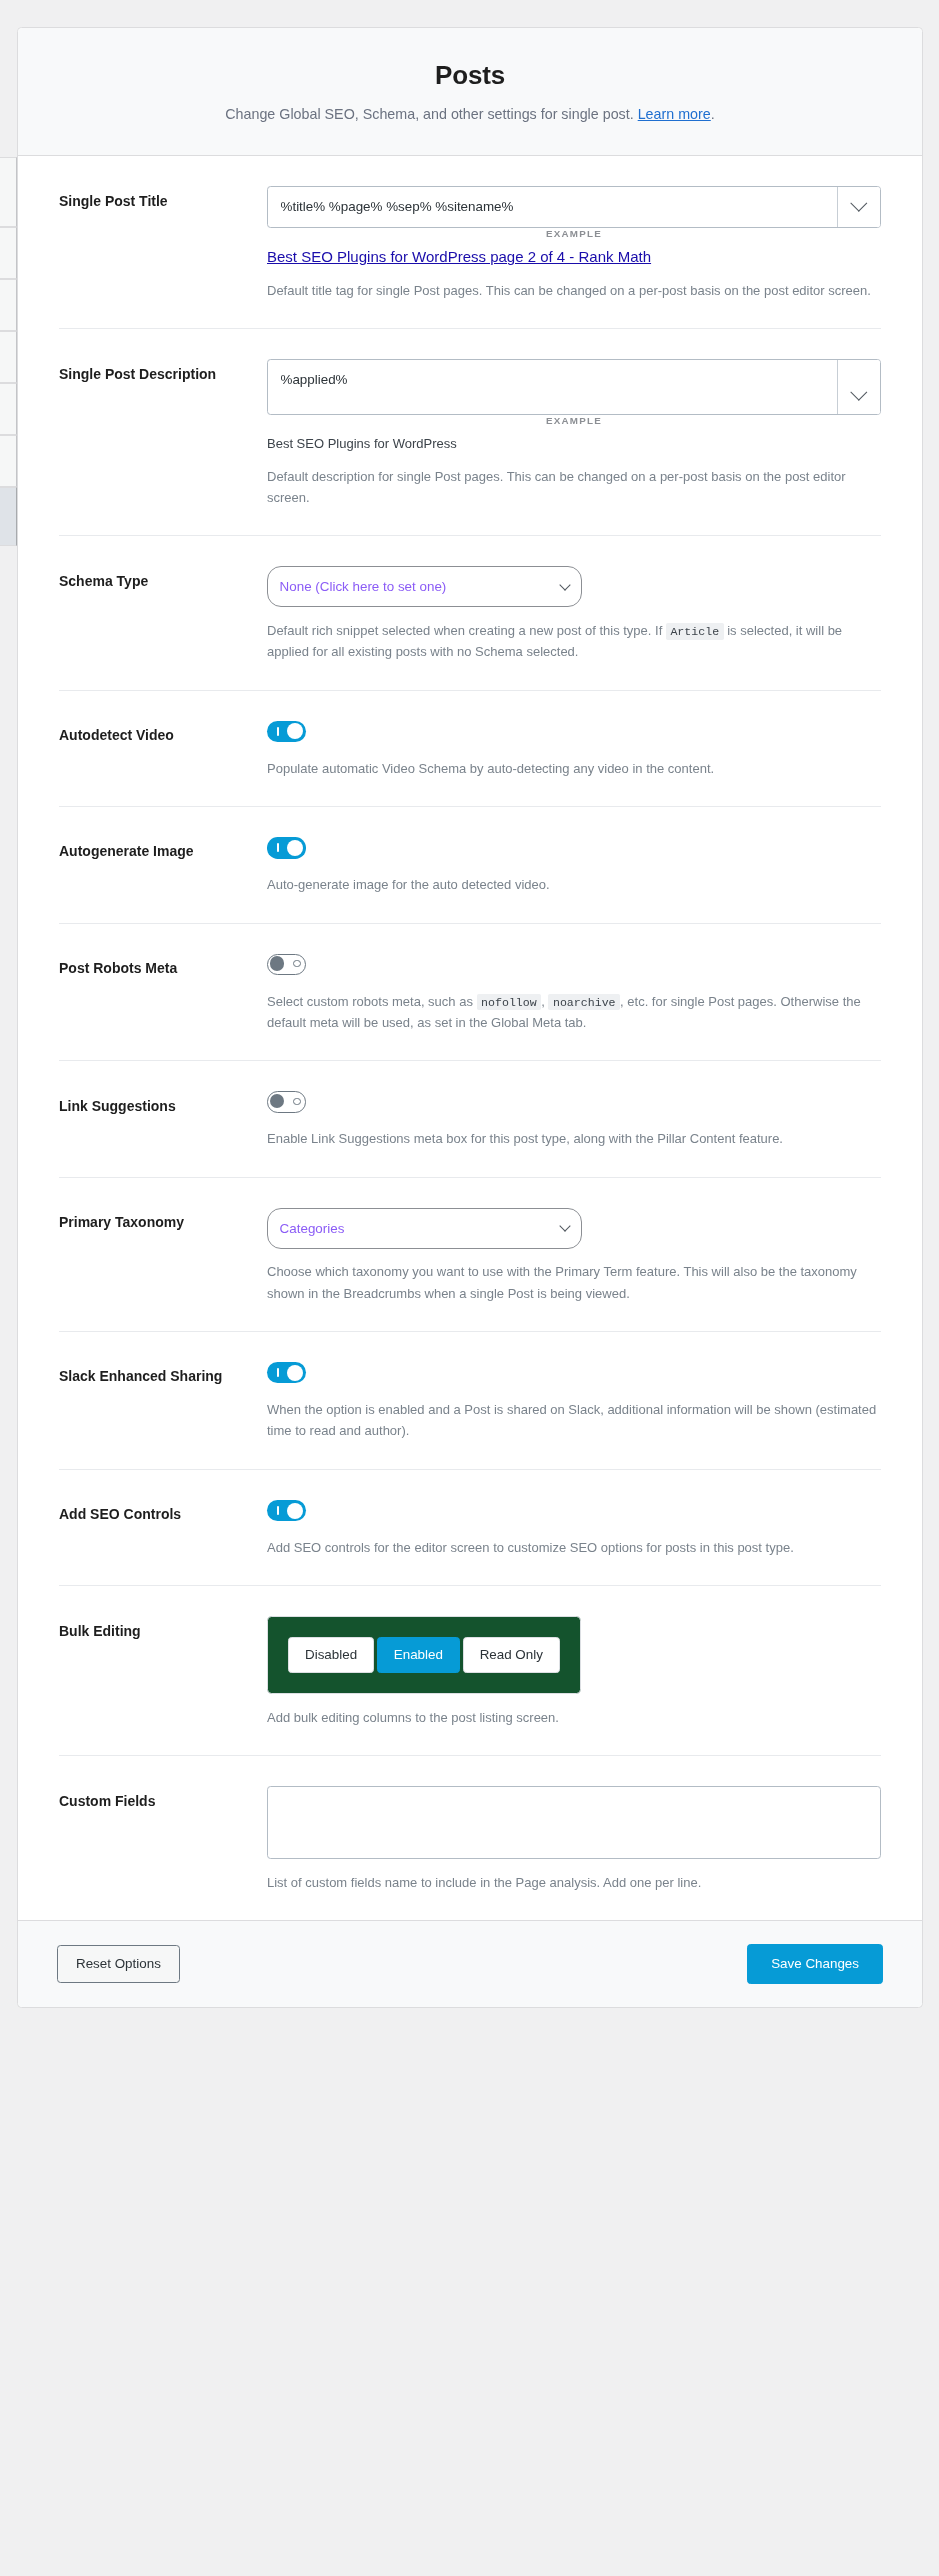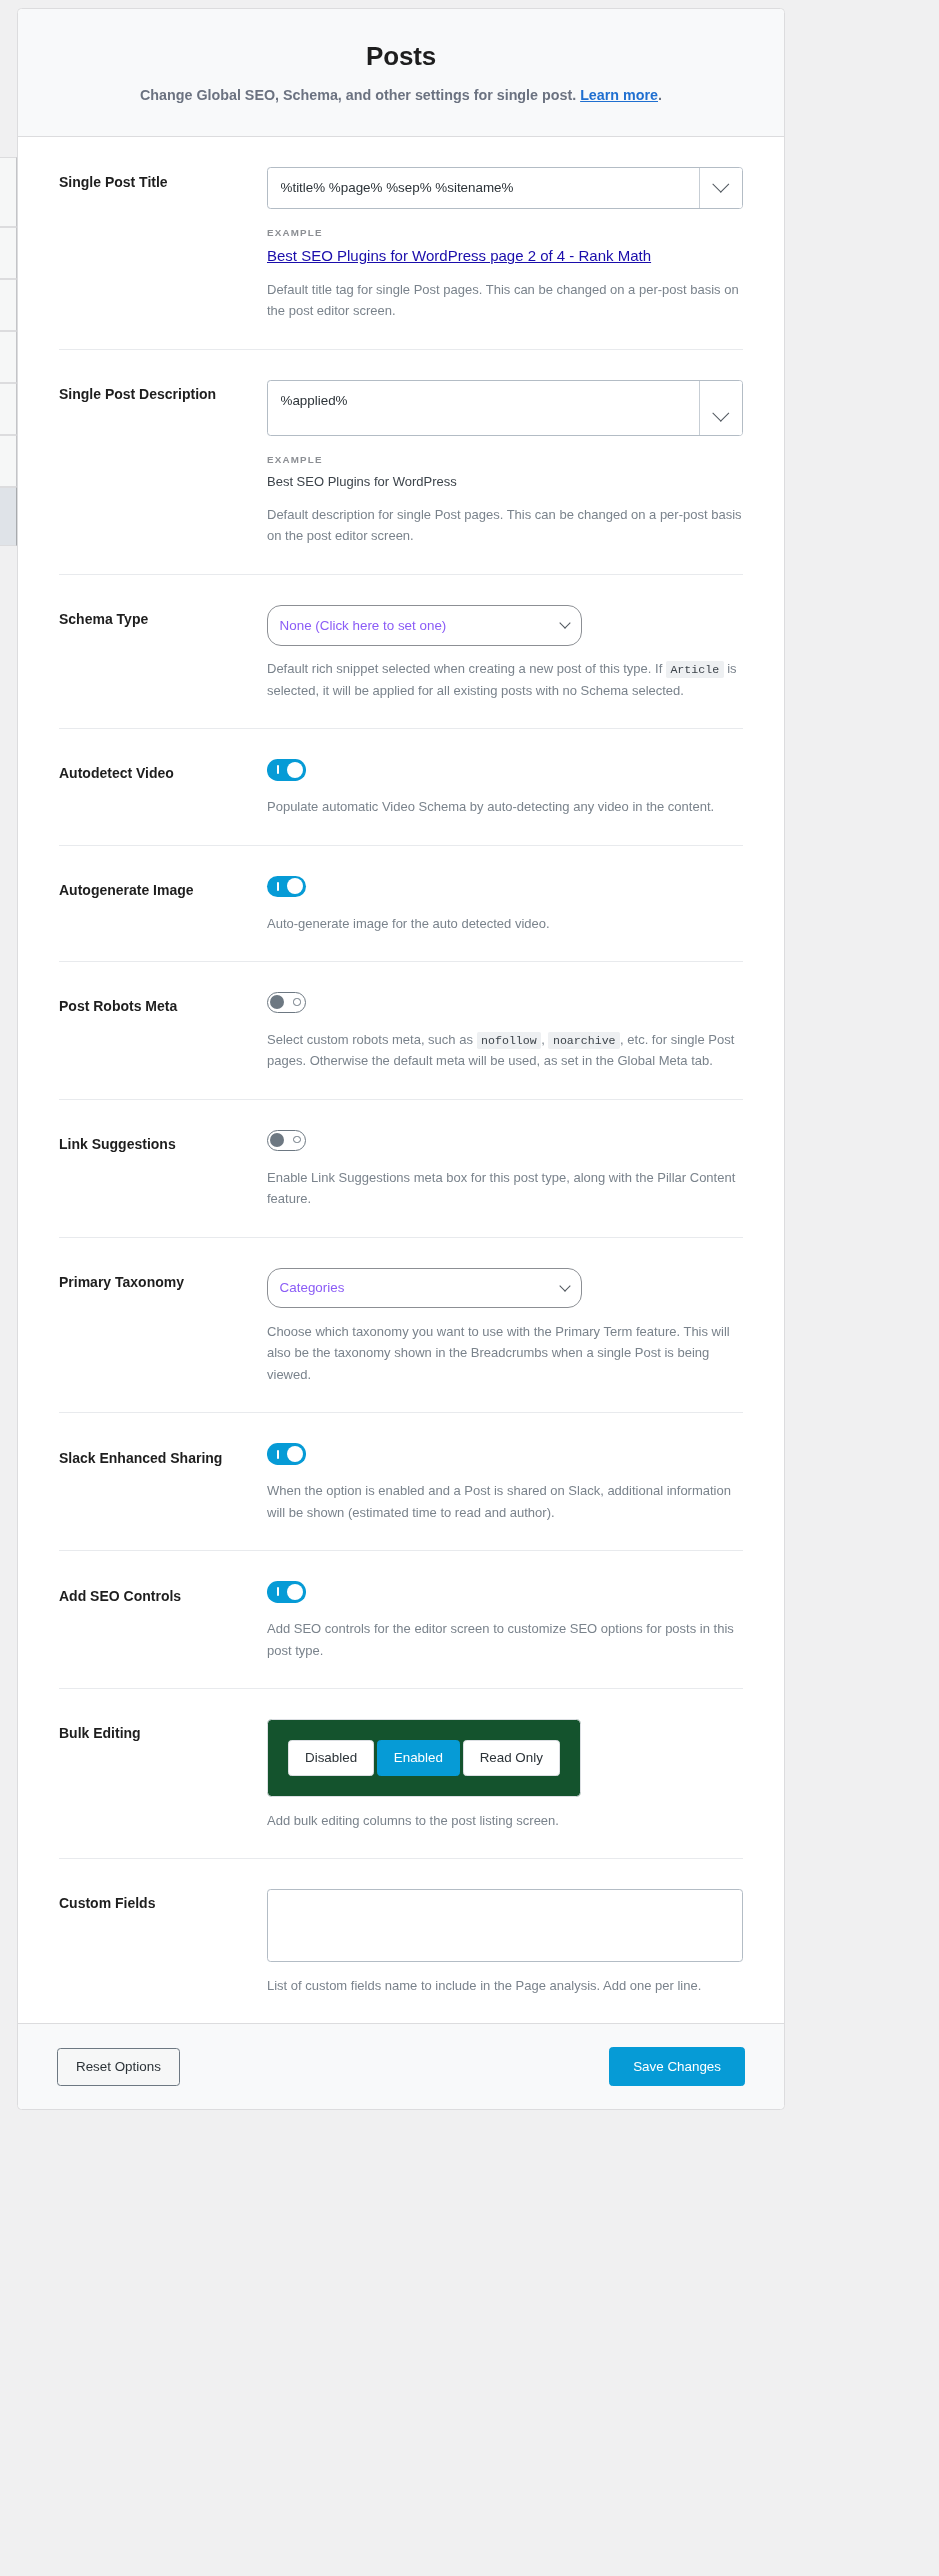--- a/index.html
+++ b/index.html
@@ -30,22 +30,22 @@
     border-top: 0.9px solid #dcdcde;
     border-bottom: 0.9px solid #dcdcde;
     border-right: 0.9px solid #c3c4c7;
   }
   .wp-sidebar .stub.active { background: #dfe3e8; border-right: 0.9px solid #a7aaad; }
 
   
   .card {
     position: absolute;
     left: 17px;
-    top: 8px;
-    width: 768px;
+    top: 27px;
+    width: 906px;
     background: #fff;
     border: 0.9px solid #dcdcde;
     border-radius: 4.5px;
   }
 
   .card-header {
     background: #f8f9fa;
     border-bottom: 0.9px solid #dcdcde;
     border-radius: 4.5px 4.5px 0 0;
     text-align: center;
@@ -57,21 +57,20 @@
     line-height: 1.2;
     font-weight: bold;
     color: #1e1e1e;
     letter-spacing: -0.2px;
   }
   .card-header p {
     margin: 0;
     font-size: 14.3px;
     color: #6b7280;
     line-height: 1.5;
-    font-weight: bold;
   }
   .card-header a {
     color: #1f6fd0;
     text-decoration: underline;
   }
 
   .card-body { padding: 0 41px; }
 
   
   .row {
@@ -124,26 +123,26 @@
   }
   .variable-field.tall .vf-caret { align-items: flex-end; padding-bottom: 12.5px; }
   .caret-glyph {
     width: 11.6px; height: 11.6px;
     border-right: 1.8px solid #50575e;
     border-bottom: 1.8px solid #50575e;
     transform: rotate(45deg) translate(-2.7px,-2.7px);
   }
 
   .example-label {
-    margin-top: 18px;
     font-size: 9.8px;
     font-weight: bold;
     letter-spacing: 1.2px;
     color: #8c8f94;
     text-transform: uppercase;
+    text-align: center;
   }
   .example-title {
     margin-top: 7.2px;
     font-size: 15px;
     color: #1a0dab;
     line-height: 1.4;
     font-weight: normal;
     text-decoration: underline;
   }
   .example-desc-text {

